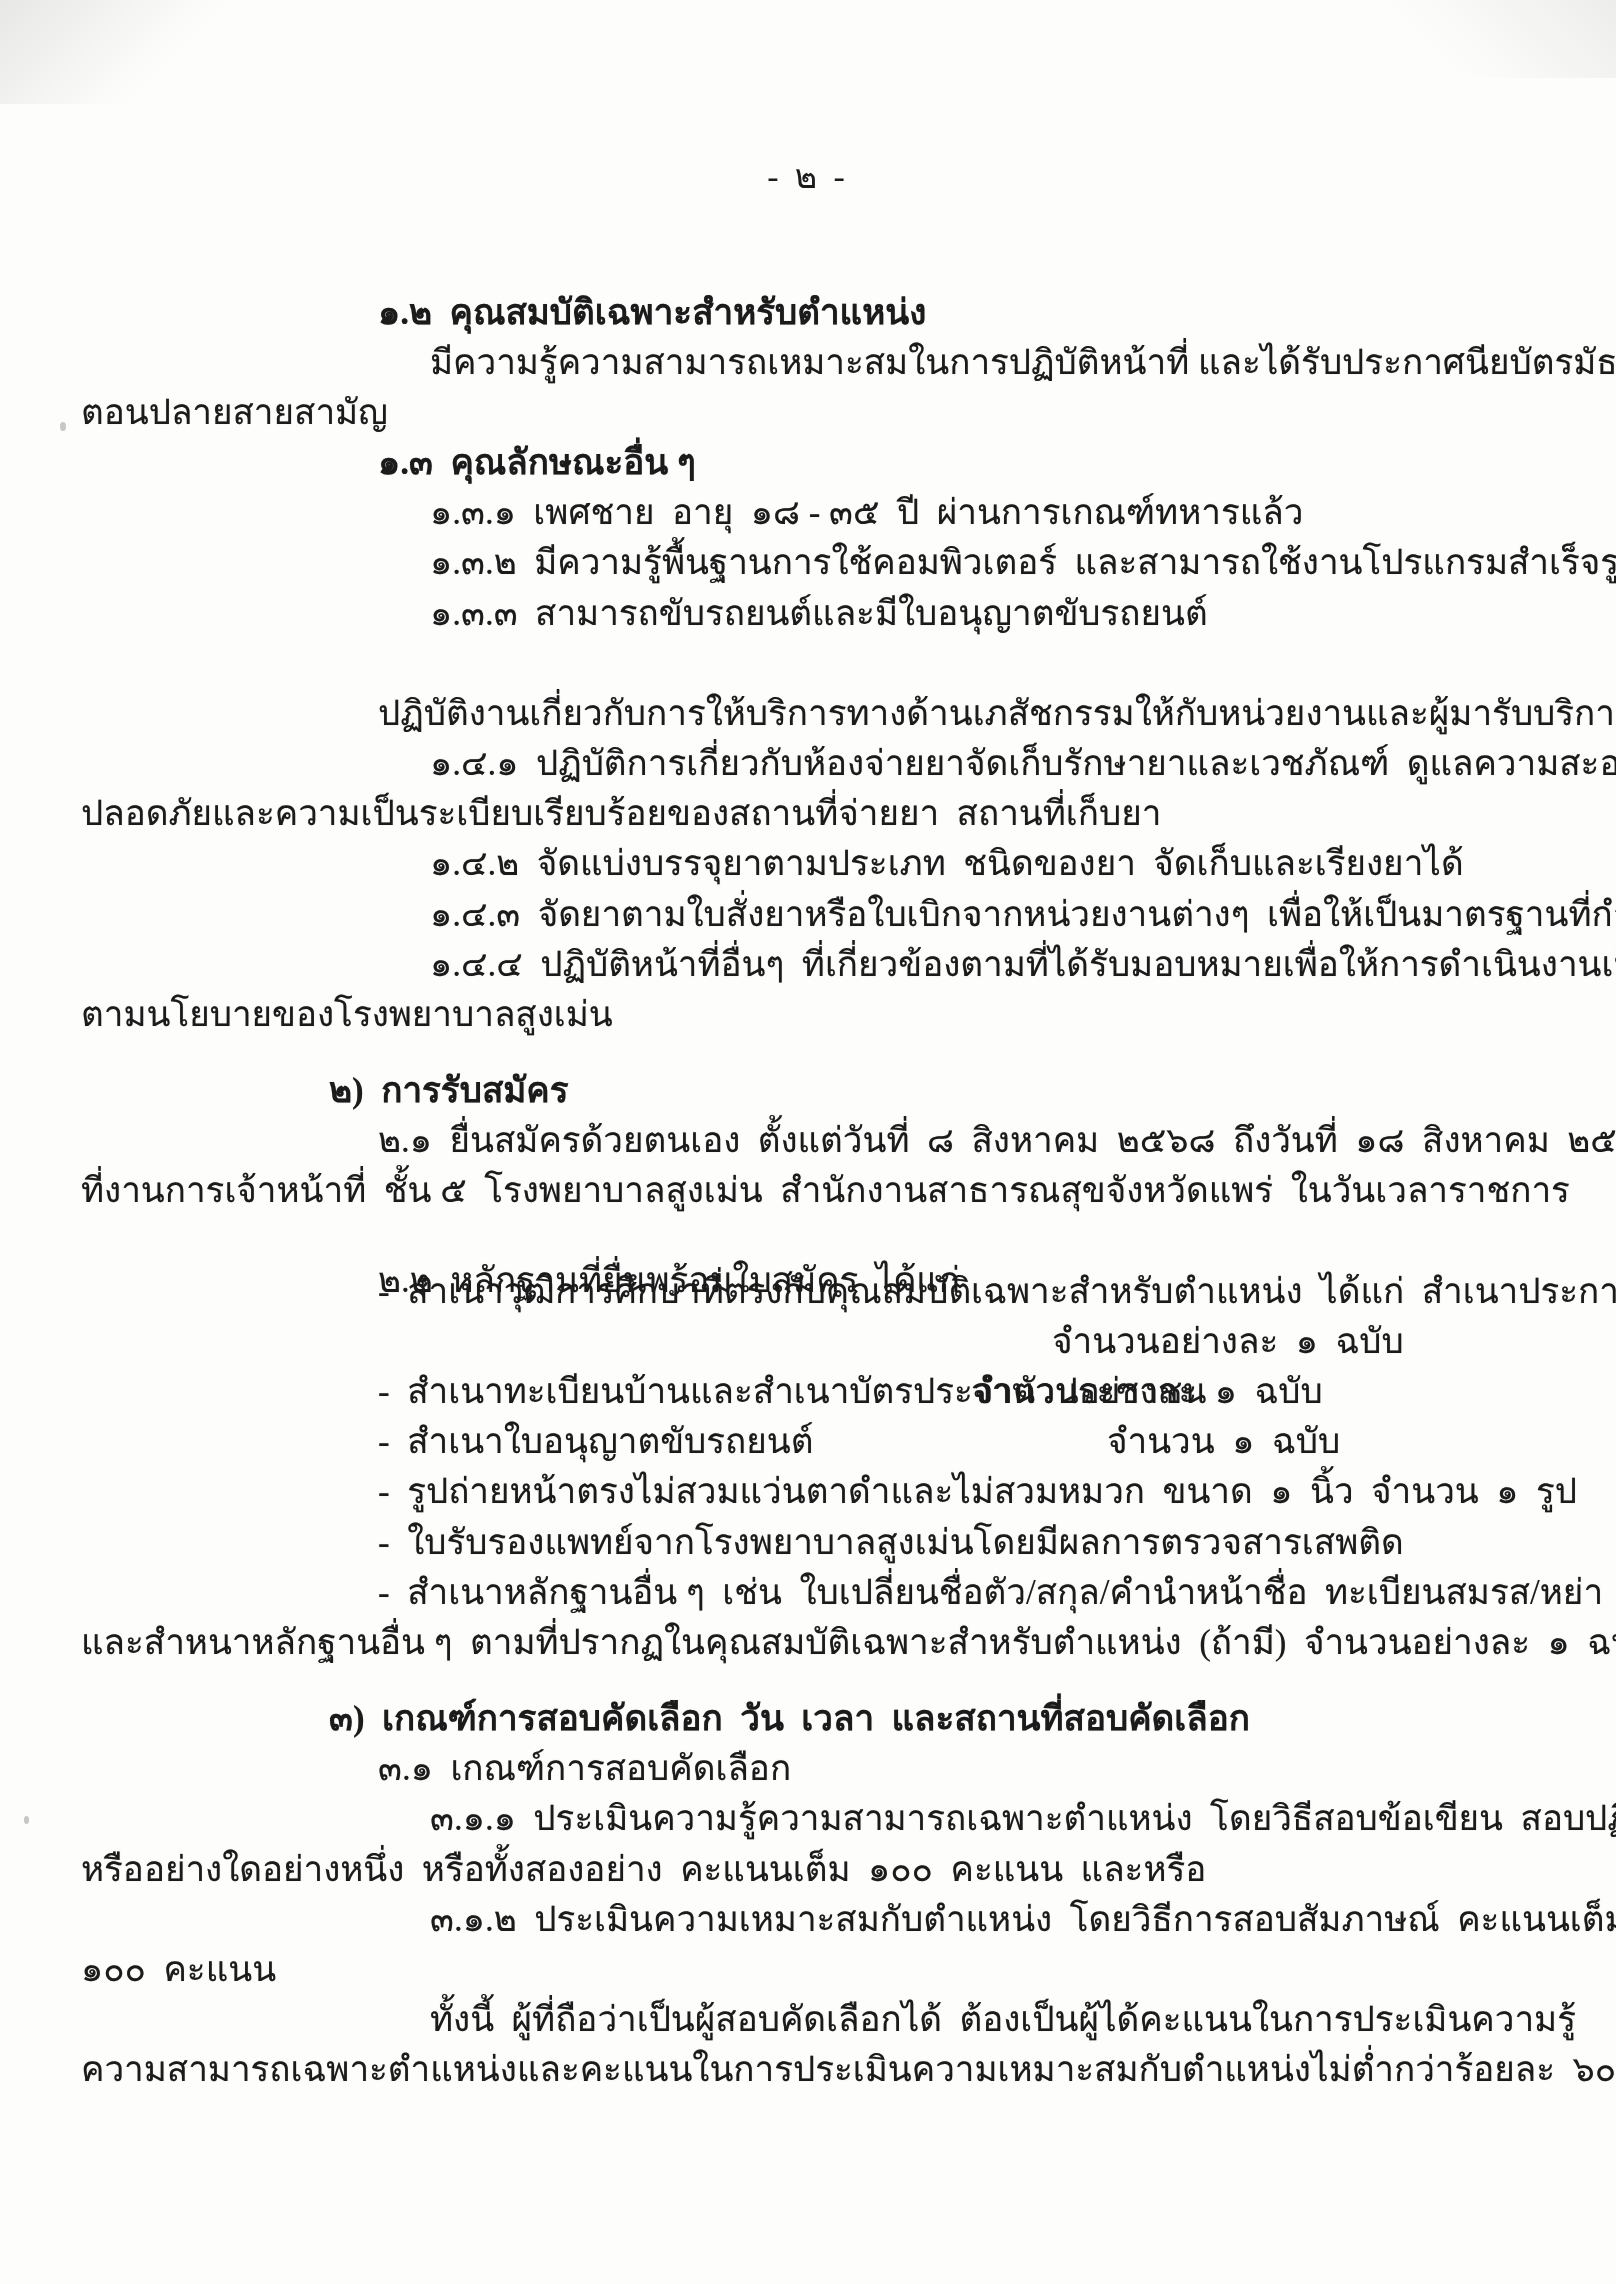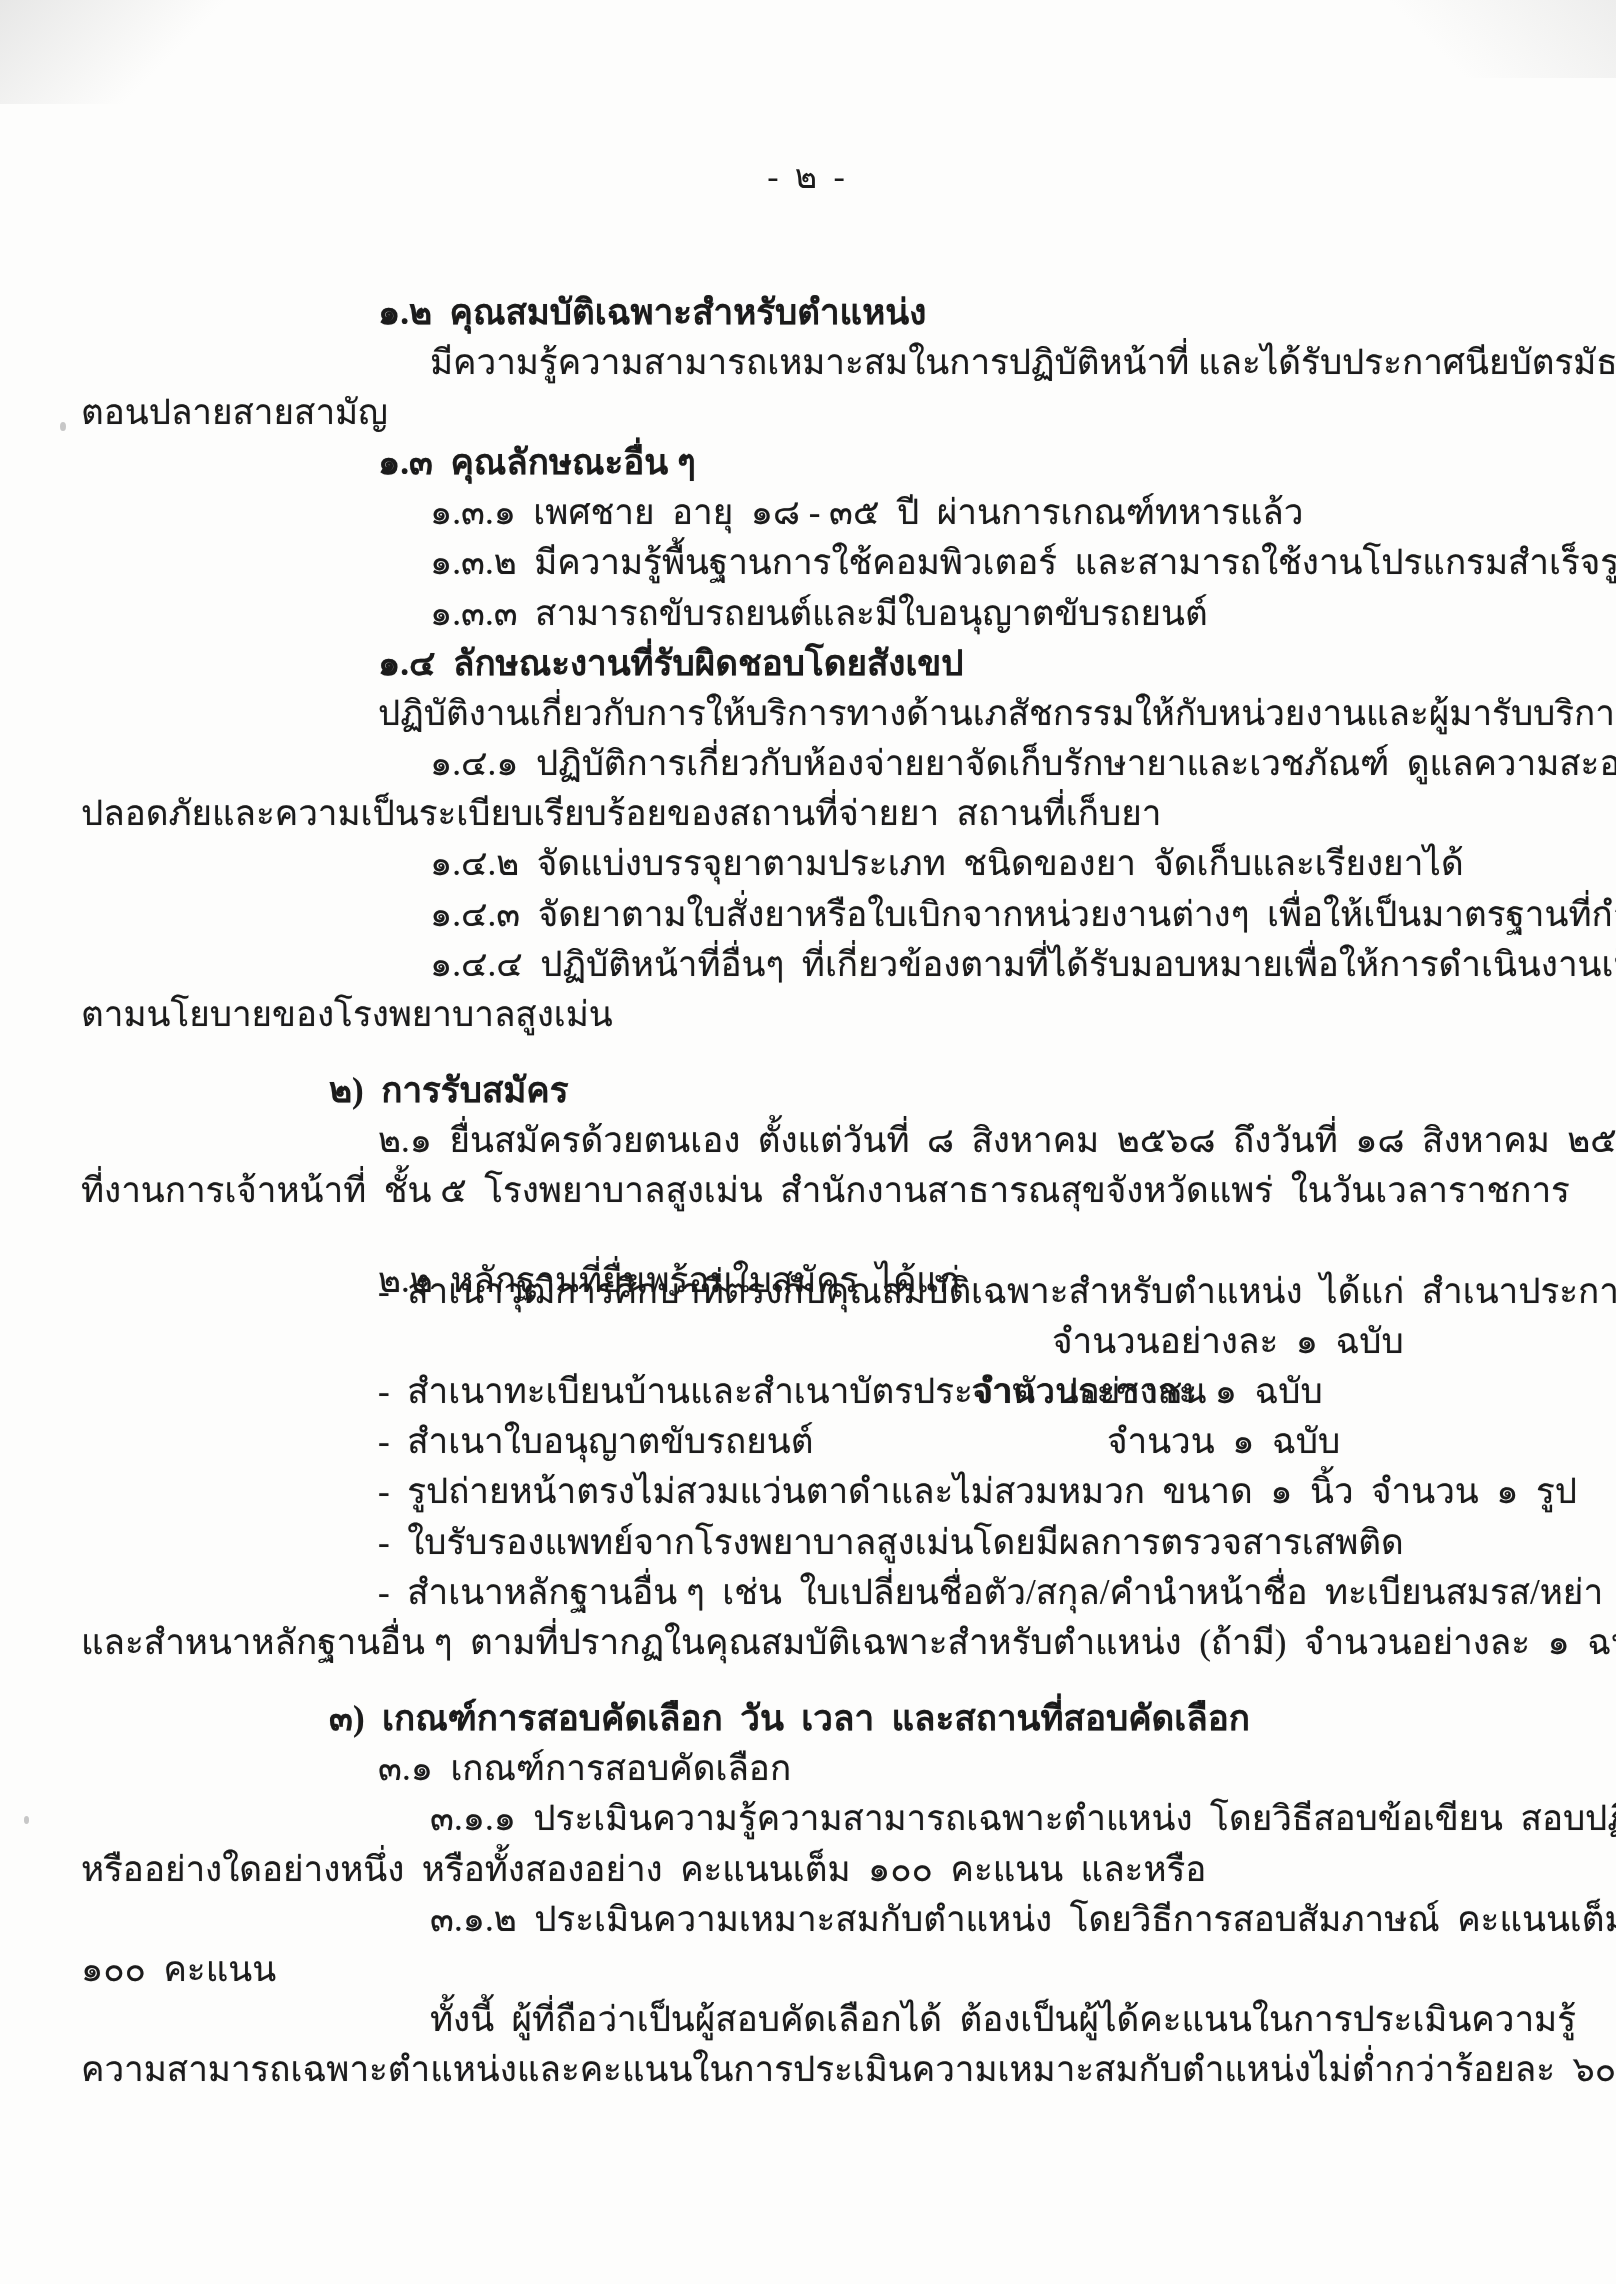--- a/index.html
+++ b/index.html
@@ -88,21 +88,20 @@
   <div class="page-number">- ๒ -</div>
 
   <div class="doc-body">
       <div class="line indent-level2 bold" style="top: 287px;"><span class="txt">๑.๒  คุณสมบัติเฉพาะสำหรับตำแหน่ง</span></div>
       <div class="line indent-level3" style="top: 337px;"><span class="txt">มีความรู้ความสามารถเหมาะสมในการปฏิบัติหน้าที่ และได้รับประกาศนียบัตรมัธยมศึกษา</span></div>
       <div class="line indent-margin" style="top: 387px;"><span class="txt">ตอนปลายสายสามัญ</span></div>
       <div class="line indent-level2 bold" style="top: 437px;"><span class="txt">๑.๓  คุณลักษณะอื่น ๆ</span></div>
       <div class="line indent-level3" style="top: 487px;"><span class="txt">๑.๓.๑  เพศชาย  อายุ  ๑๘ - ๓๕  ปี  ผ่านการเกณฑ์ทหารแล้ว</span></div>
       <div class="line indent-level3" style="top: 537px;"><span class="txt">๑.๓.๒  มีความรู้พื้นฐานการใช้คอมพิวเตอร์  และสามารถใช้งานโปรแกรมสำเร็จรูปได้</span></div>
       <div class="line indent-level3" style="top: 588px;"><span class="txt">๑.๓.๓  สามารถขับรถยนต์และมีใบอนุญาตขับรถยนต์</span></div>
-      <div class="line indent-level2 bold" style="top: 638px;"><span class="txt">๑.๔  ลักษณะงานที่รับผิดชอบโดยสังเขป</span></div>
       <div class="line indent-level2" style="top: 688px;"><span class="txt">ปฏิบัติงานเกี่ยวกับการให้บริการทางด้านเภสัชกรรมให้กับหน่วยงานและผู้มารับบริการ  ดังนี้</span></div>
       <div class="line indent-level3" style="top: 738px;"><span class="txt">๑.๔.๑  ปฏิบัติการเกี่ยวกับห้องจ่ายยาจัดเก็บรักษายาและเวชภัณฑ์  ดูแลความสะอาด</span></div>
       <div class="line indent-margin" style="top: 788px;"><span class="txt">ปลอดภัยและความเป็นระเบียบเรียบร้อยของสถานที่จ่ายยา  สถานที่เก็บยา</span></div>
       <div class="line indent-level3" style="top: 838px;"><span class="txt">๑.๔.๒  จัดแบ่งบรรจุยาตามประเภท  ชนิดของยา  จัดเก็บและเรียงยาได้</span></div>
       <div class="line indent-level3" style="top: 889px;"><span class="txt">๑.๔.๓  จัดยาตามใบสั่งยาหรือใบเบิกจากหน่วยงานต่างๆ  เพื่อให้เป็นมาตรฐานที่กำหนด</span></div>
       <div class="line indent-level3" style="top: 939px;"><span class="txt">๑.๔.๔  ปฏิบัติหน้าที่อื่นๆ  ที่เกี่ยวข้องตามที่ได้รับมอบหมายเพื่อให้การดำเนินงานเป็นไป</span></div>
       <div class="line indent-margin" style="top: 989px;"><span class="txt">ตามนโยบายของโรงพยาบาลสูงเม่น</span></div>
       <div class="line indent-level1 bold" style="top: 1065px;"><span class="txt">๒)  การรับสมัคร</span></div>
       <div class="line indent-level2" style="top: 1115px;"><span class="txt">๒.๑  ยื่นสมัครด้วยตนเอง  ตั้งแต่วันที่  ๘  สิงหาคม  ๒๕๖๘  ถึงวันที่  ๑๘  สิงหาคม  ๒๕๖๘</span></div>
       <div class="line indent-margin" style="top: 1165px;"><span class="txt">ที่งานการเจ้าหน้าที่  ชั้น ๕  โรงพยาบาลสูงเม่น  สำนักงานสาธารณสุขจังหวัดแพร่  ในวันเวลาราชการ</span></div>

